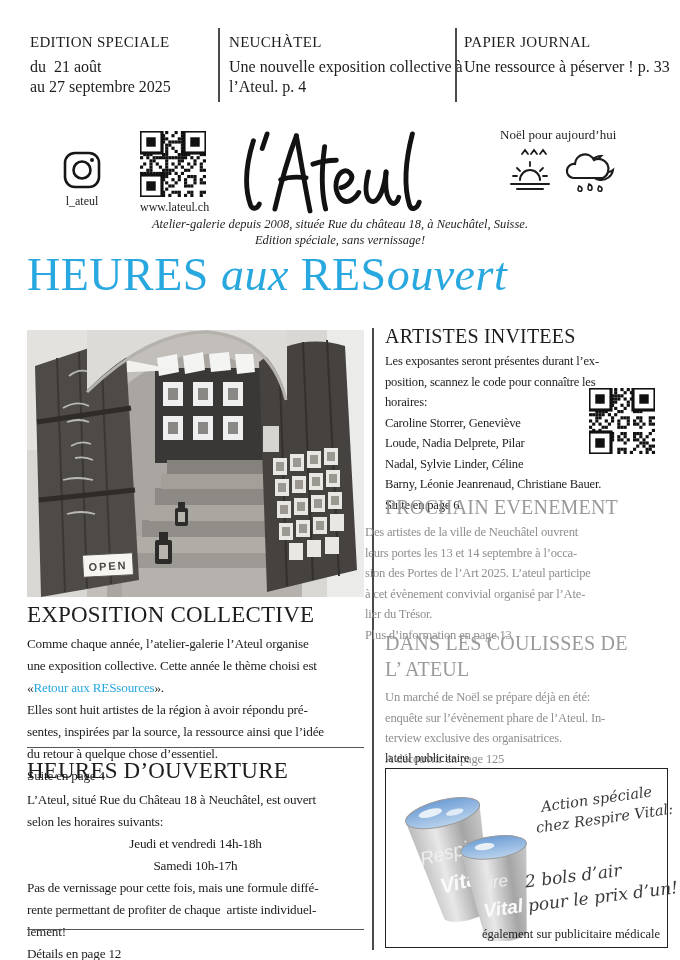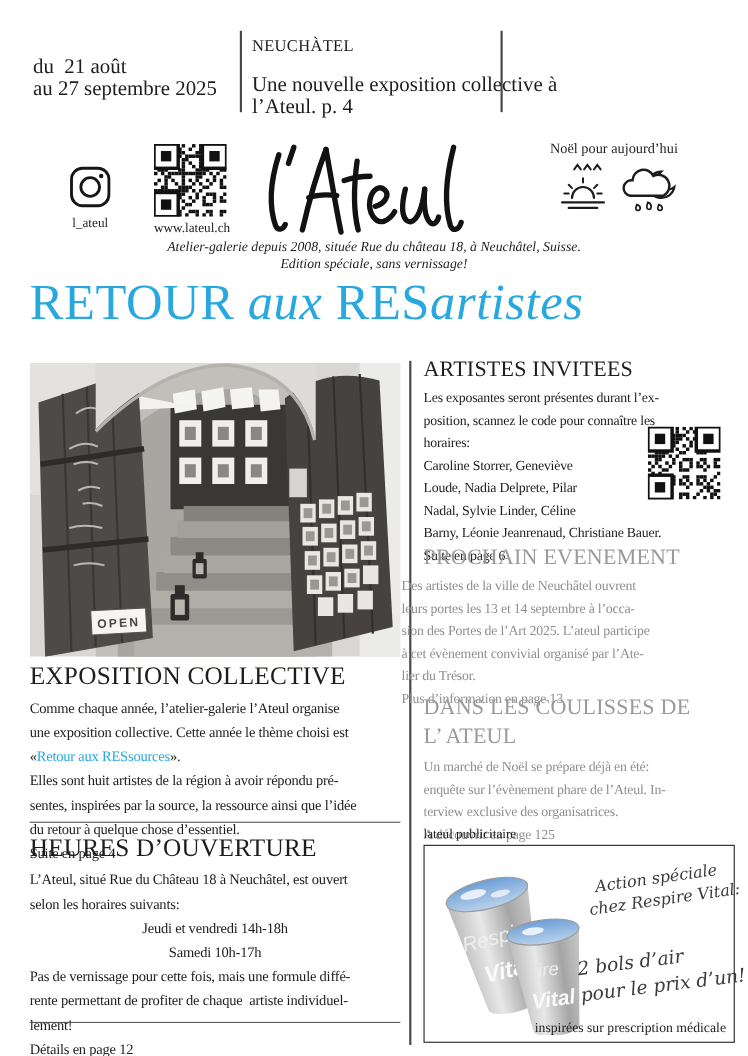--- a/index.html
+++ b/index.html
@@ -2,21 +2,21 @@
 <html><head>
 <meta charset="utf-8">
 <style>
   html,body{margin:0;padding:0;background:#fff;}
   body{font-family:"Liberation Serif",serif;color:#1d1d1b;}
   .page{position:relative;width:680px;height:960px;background:#fff;overflow:hidden;}
   .abs{position:absolute;}
   .pre{white-space:pre;}
   
   .hcol .htitle{font-size:15px;letter-spacing:.3px;}
-  .hcol .htext{font-size:19px;line-height:20px;margin-top:17px;}
+  .hcol .htext{font-size:16px;line-height:20px;margin-top:6px;}
   .vdiv{position:absolute;width:2px;background:#4a4a4a;}
   
   .small-label{font-size:12px;}
   .tagline{font-style:italic;font-size:12.5px;line-height:16px;text-align:center;width:100%;}
   
   .headline{font-size:46px;letter-spacing:.5px;}
   .headline .it{font-style:italic;}
   
   .ltitle{font-size:23px;letter-spacing:.2px;}
   .lbody{font-size:13.2px;line-height:22px;letter-spacing:-.2px;}
@@ -31,30 +31,35 @@
   .adscript{font-style:italic;font-family:"DejaVu Serif",serif;color:#3a3a3a;}
   .qrbox svg{display:block;}
   .center{text-align:center;}
 </style>
 </head>
 <body>
 
 <div class="page">
 
   <div class="abs hcol" style="left:30px;top:34px;width:180px;">
+    <div class="htitle">EDITION SPECIALE</div>
     <div class="htext pre">du  21 août
 au 27 septembre 2025</div>
   </div>
   <div class="vdiv" style="left:218px;top:28px;height:74px;"></div>
   <div class="abs hcol" style="left:229px;top:34px;width:220px;">
     <div class="htitle">NEUCHÀTEL</div>
     <div class="htext pre">Une nouvelle exposition collective à
 l’Ateul. p. 4</div>
   </div>
   <div class="vdiv" style="left:455px;top:28px;height:74px;"></div>
+  <div class="abs hcol" style="left:464px;top:34px;width:210px;">
+    <div class="htitle">PAPIER JOURNAL</div>
+    <div class="htext pre">Une ressource à péserver ! p. 33</div>
+  </div>
 
   <div class="abs" style="left:62px;top:150px;width:40px;">
     <span>
       <svg width="40" height="40" viewBox="0 0 40 40" fill="none" stroke="#161616" stroke-width="2.6">
         <rect x="3" y="3" width="34" height="34" rx="10"></rect>
         <circle cx="20" cy="20" r="8.5"></circle>
         <circle cx="30" cy="10" r="2" fill="#161616" stroke="none"></circle>
       </svg>
     </span>
     <div class="small-label center" style="width:40px;">l_ateul</div>
@@ -242,21 +247,21 @@
       <path d="M16,46 q-2,4 0,5 q3,1 3,-2 q0,-2 -3,-3 Z" stroke-width="1.6"></path>
       <path d="M26,44 q-2,5 0,6 q3,1 3,-2 q0,-3 -3,-4 Z" stroke-width="1.6"></path>
       <path d="M36,46 q-2,4 0,5 q3,1 3,-2 q0,-2 -3,-3 Z" stroke-width="1.6"></path>
     </svg>
   </div>
 
   <div class="abs tagline pre" style="left:0;top:216px;">Atelier-galerie depuis 2008, située Rue du château 18, à Neuchâtel, Suisse.
 Edition spéciale, sans vernissage!</div>
 
   <div class="abs headline bluetxt" style="left:27px;top:248px;">
-    <span>RETOUR </span><span class="it">aux</span><span> RES</span><span class="it">artistes</span>
+    <span>HEURES </span><span class="it">aux</span><span> RES</span><span class="it">ouvert</span>
   </div>
 
   <div class="abs" style="left:27px;top:330px;">
     <svg width="337" height="267" viewBox="0 0 337 267">
       <rect width="337" height="267" fill="#d9d7d4"></rect>
       <rect x="300" y="0" width="37" height="267" fill="#ebebea"></rect>
       <rect x="0" y="0" width="60" height="120" fill="#e3e2df"></rect>
       <path d="M60,267 L60,60 Q120,0 180,0 Q245,5 260,70 L260,267 Z" fill="#c2beb9"></path>
       <path d="M80,267 L82,70 Q130,22 185,24 Q235,30 242,85 L244,267 Z" fill="#a9a5a0"></path>
 
@@ -600,16 +605,16 @@
         <ellipse cx="103" cy="72" rx="33" ry="11" fill="url(#skyg)" stroke="#9a9a9a" stroke-width="1"></ellipse>
         <ellipse cx="94" cy="70" rx="10" ry="3.4" fill="#f2f6fa" opacity=".9"></ellipse>
         <text x="103" y="112" text-anchor="middle" font-family="Liberation Sans, sans-serif" font-size="17" font-style="italic" fill="#ededed">ire</text>
         <text x="104" y="140" text-anchor="middle" font-family="Liberation Sans, sans-serif" font-size="19" font-weight="bold" font-style="italic" fill="#fafafa">Vital</text>
       </g>
     </svg>
     <div class="abs adscript pre center" style="left:148px;top:20px;width:128px;font-size:14.5px;line-height:20px;transform:rotate(-8deg);">Action spéciale
 chez Respire Vital:</div>
     <div class="abs adscript pre" style="left:140px;top:92px;width:140px;font-size:17px;line-height:24px;transform:rotate(-7deg);">2 bols d’air
 pour le prix d’un!</div>
-    <div class="abs" style="right:7px;bottom:5px;font-size:12.5px;">inspirées sur prescription médicale</div>
+    <div class="abs" style="right:7px;bottom:5px;font-size:12.5px;">également sur publicitaire médicale</div>
   </div>
 
 </div>
 
 </body></html>

